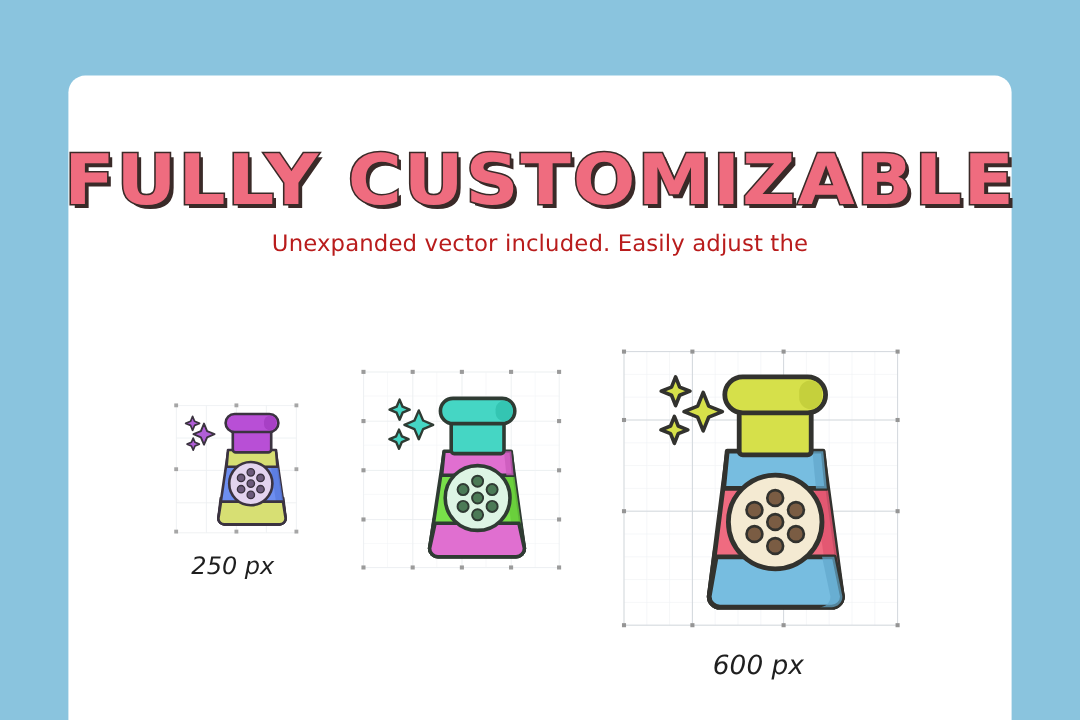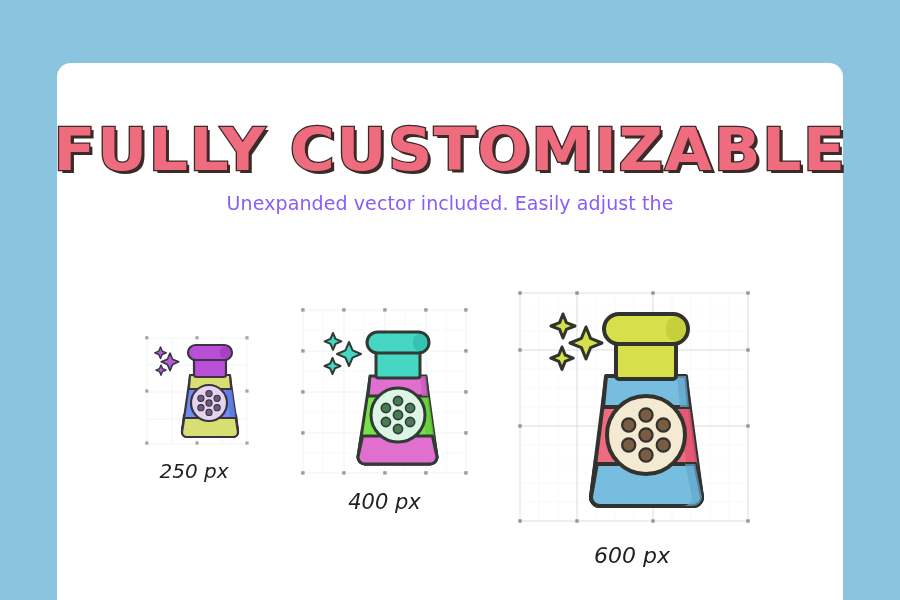--- a/index.html
+++ b/index.html
@@ -29,21 +29,21 @@
     -webkit-text-stroke:2.5px #3a2a28;
     paint-order:stroke fill;
     text-shadow:3px 3px 0 #3a2a28;
   }
 
   .subtitle-wrap{position:absolute;left:0;top:128px;width:786px;text-align:center;}
   .subtitle-line{
     font-family:"DejaVu Sans", sans-serif;
     font-size:19px;
     line-height:25px;
-    color:#8b5cf6;
+    color:#b91c1c;
     letter-spacing:.1px;
   }
 
   
   .icons-row{position:absolute;left:0;top:0;width:786px;height:564px;font-style:italic;}
   .icon-col{position:absolute;}
 
   .artboard{position:relative;}
   .grid{
     position:absolute;left:0;top:0;right:0;bottom:0;
@@ -227,21 +227,20 @@
               <circle cx="83" cy="91" r="4.6"></circle>
               <circle cx="83" cy="77" r="4.6"></circle>
               <circle cx="95.1" cy="84" r="4.6"></circle>
               <circle cx="95.1" cy="98" r="4.6"></circle>
               <circle cx="83" cy="105" r="4.6"></circle>
               <circle cx="70.9" cy="98" r="4.6"></circle>
               <circle cx="70.9" cy="84" r="4.6"></circle>
             </g>
           </svg>
         </div>
-        <div class="cap-label">400 px</div>
       </div>
 
       <div class="icon-col" id="col-600">
         <div class="artboard">
           <svg class="grid" viewBox="0 0 240 248" width="240" height="248">
             <g stroke="#dde3e8" stroke-width="0.5" opacity="0.9">
               <line x1="8" y1="8" x2="236" y2="8"></line>
               <line x1="8" y1="27" x2="236" y2="27"></line>
               <line x1="8" y1="46" x2="236" y2="46"></line>
               <line x1="8" y1="65" x2="236" y2="65"></line>

